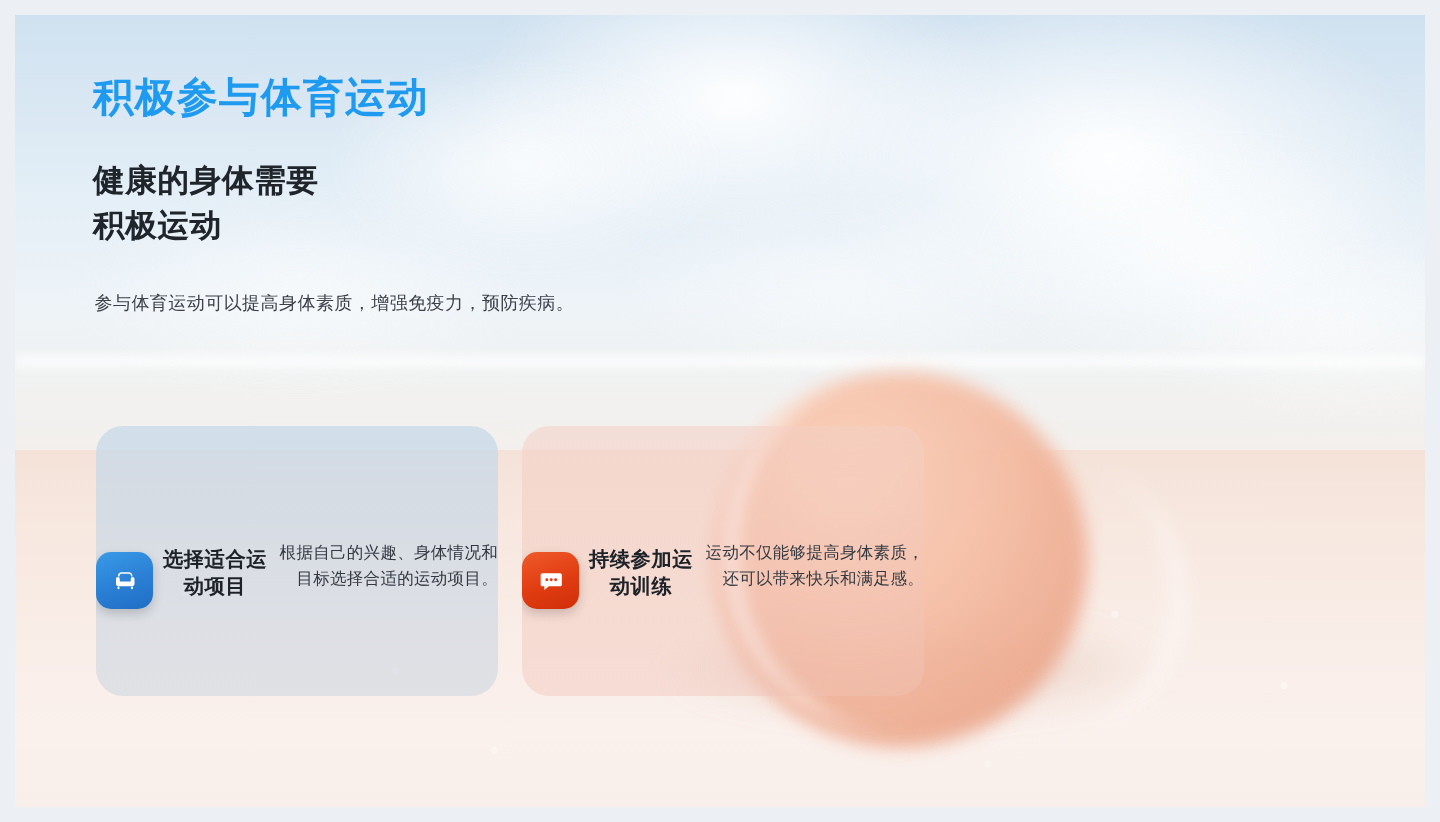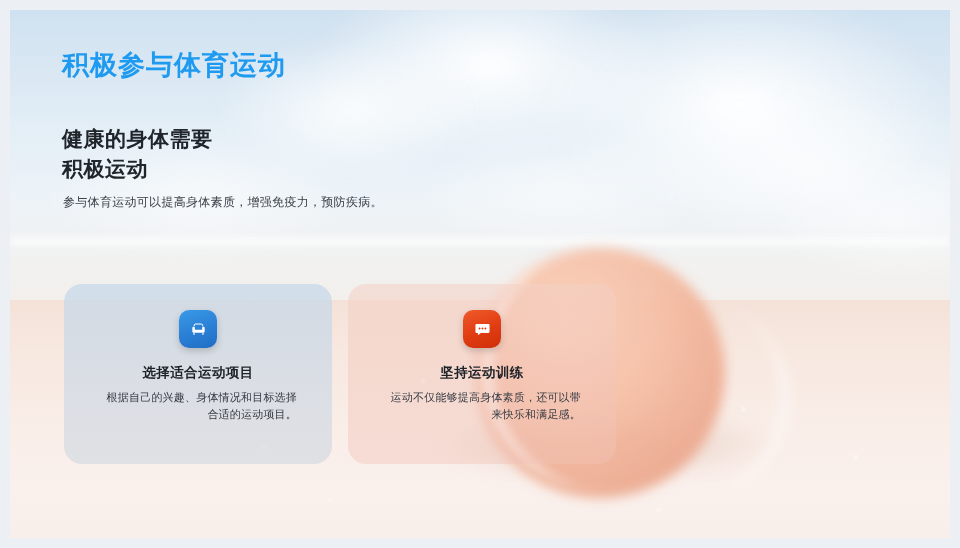--- a/index.html
+++ b/index.html
@@ -162,21 +162,21 @@
     font-size: 27px;
     font-weight: bold;
     color: #1e9bf0;
     letter-spacing: 1px;
     white-space: nowrap;
   }
 
   .headline {
     position: absolute;
     left: 62px;
-    top: 124px;
+    top: 106px;
     font-size: 21px;
     font-weight: bold;
     color: #20242b;
     line-height: 1.42;
     letter-spacing: 0.5px;
     white-space: pre-line;
   }
 
   .lede {
     position: absolute;
@@ -198,21 +198,20 @@
     display: flex;
     gap: 16px;
   }
   .card {
     position: relative;
     width: 268px;
     height: 180px;
     border-radius: 18px;
     overflow: hidden;
     display: flex;
-    flex-direction: column;
     align-items: center;
   }
   .card.blue   { background: linear-gradient(180deg, rgba(196,216,234,0.72) 0%, rgba(198,214,230,0.62) 45%, rgba(205,214,224,0.58) 100%); }
   .card.peach1 { background: linear-gradient(180deg, rgba(240,206,195,0.52) 0%, rgba(238,196,183,0.44) 50%, rgba(236,192,180,0.40) 100%); }
   .card.peach2 { background: linear-gradient(180deg, rgba(244,208,197,0.55) 0%, rgba(242,198,186,0.46) 50%, rgba(240,194,182,0.42) 100%); }
 
   .card-icon {
     margin-top: 26px;
     width: 38px;
     height: 38px;
@@ -296,21 +295,21 @@
 
       <div class="card peach2">
         <div class="card-icon red">
           <svg width="19" height="19" viewBox="0 0 24 24" aria-hidden="true">
             <path fill="#ffffff" d="M4.5 5.2h15c.8 0 1.4.6 1.4 1.4v8.3c0 .8-.6 1.4-1.4 1.4H10l-3.8 3.1v-3.1H4.5c-.8 0-1.4-.6-1.4-1.4V6.6c0-.8.6-1.4 1.4-1.4z"></path>
             <circle cx="8.3" cy="10.7" r="1.25" fill="#e03c12"></circle>
             <circle cx="12" cy="10.7" r="1.25" fill="#e03c12"></circle>
             <circle cx="15.7" cy="10.7" r="1.25" fill="#e03c12"></circle>
           </svg>
         </div>
-        <div class="card-title">坚持运动训练</div>
+        <div class="card-title">持续参加运动训练</div>
         <div class="card-desc">运动不仅能够提高身体素质，还可以带来快乐和满足感。</div>
       </div>
 
     </div>
   </div>
 
   <div class="frame"></div>
 </div>
 
 </body></html>

